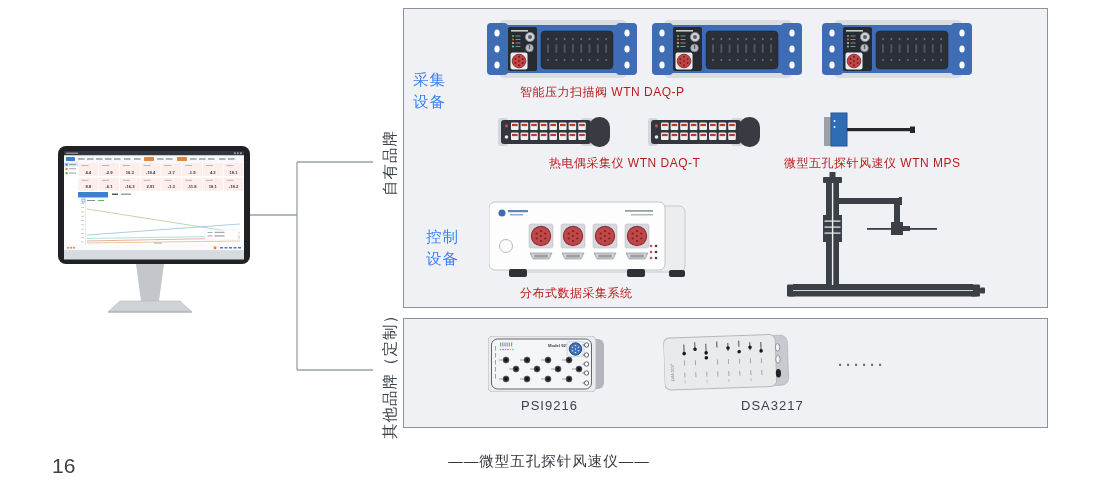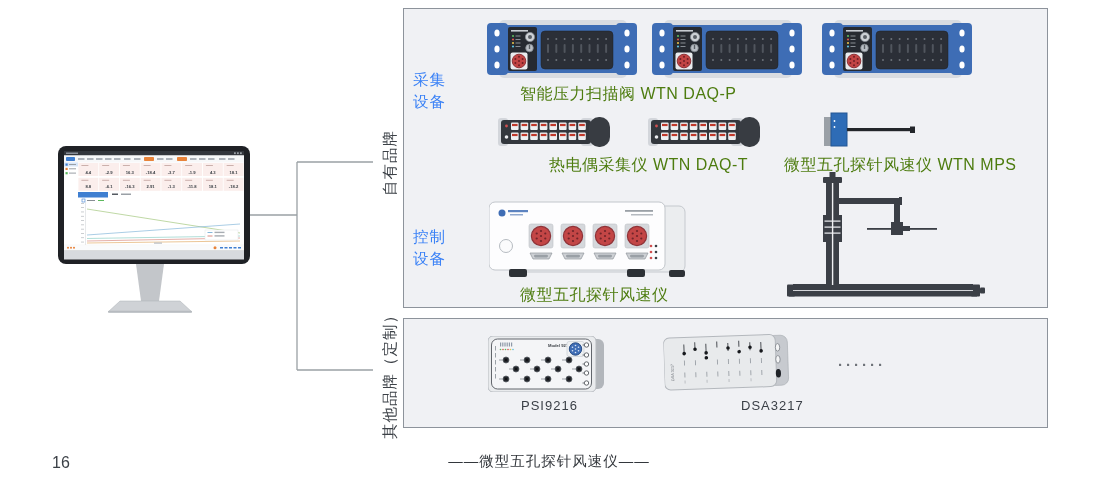--- a/index.html
+++ b/index.html
@@ -2,24 +2,24 @@
 <html><head>
 <meta charset="utf-8">
 <style>
   html,body{margin:0;padding:0;background:#ffffff;}
   body{font-family:"Liberation Sans","DejaVu Sans",sans-serif;color:#3c4147;}
   .canvas{position:relative;width:1120px;height:484px;background:#fff;overflow:hidden;}
   .abs{position:absolute;}
   .panel{position:absolute;background:#f0f1f4;border:1px solid #8d939b;box-sizing:border-box;}
   .sec-label{position:absolute;font-size:15.5px;line-height:1.45;color:#3b82f6;white-space:pre-line;letter-spacing:1px;}
   .vlabel{position:absolute;font-size:15.5px;color:#3c4147;text-align:center;letter-spacing:1px;transform:rotate(-90deg);transform-origin:center center;white-space:nowrap;}
-  .dev-label{position:absolute;font-size:16px;color:#4d7c0f;white-space:nowrap;letter-spacing:0.5px;}
+  .dev-label{position:absolute;font-size:12px;color:#b91c1c;white-space:nowrap;letter-spacing:0.5px;}
   .model-label{position:absolute;font-size:13px;color:#3a3f46;white-space:nowrap;letter-spacing:1px;}
   .caption{position:absolute;font-size:14.5px;color:#33373c;text-align:center;letter-spacing:1px;}
-  .pagenum{position:absolute;font-size:16px;color:#3c4147;}
+  .pagenum{position:absolute;font-size:21px;color:#3c4147;}
   .moredots{position:absolute;font-size:15px;color:#6d7278;letter-spacing:3px;font-weight:bold;}
   svg{display:block;}
 </style>
 </head>
 <body>
 
 <div class="canvas">
 
   <svg width="0" height="0" style="position:absolute" aria-hidden="true">
     <defs>
@@ -145,21 +145,21 @@
   </svg>
 
   <div class="panel" style="left:403px;top:8px;width:645px;height:300px;"></div>
   <div class="panel" style="left:403px;top:318px;width:645px;height:110px;"></div>
 
   <div class="vlabel" style="left:358px;top:152px;width:66px;height:22px;">自有品牌</div>
   <div class="vlabel" style="left:325px;top:362px;width:132px;height:22px;">其他品牌（定制）</div>
 
   <div class="sec-label" style="left:413px;top:69px;">采集
 设备</div>
-  <div class="sec-label" style="left:413px;top:226px;">控制
+  <div class="sec-label" style="left:426px;top:226px;">控制
 设备</div>
 
   <svg class="abs" style="left:487px;top:20px" width="150" height="58" viewBox="0 0 150 58">
       <use href="#daqp"></use>
     </svg>
   <svg class="abs" style="left:652px;top:20px" width="150" height="58" viewBox="0 0 150 58">
       <use href="#daqp"></use>
     </svg>
   <svg class="abs" style="left:822px;top:20px" width="150" height="58" viewBox="0 0 150 58">
       <use href="#daqp"></use>
@@ -254,21 +254,21 @@
     </g>
     <g>
       <circle cx="162" cy="46" r="1.3" fill="#d05050"></circle>
         <circle cx="167" cy="46" r="1.3" fill="#3a3f45"></circle>
       <circle cx="162" cy="52" r="1.3" fill="#d05050"></circle>
         <circle cx="167" cy="52" r="1.3" fill="#3a3f45"></circle>
       <circle cx="162" cy="58" r="1.3" fill="#d05050"></circle>
         <circle cx="167" cy="58" r="1.3" fill="#3a3f45"></circle>
     </g>
   </svg>
-  <div class="dev-label" style="left:520px;top:285px;">微型五孔探针风速仪</div>
+  <div class="dev-label" style="left:520px;top:285px;">分布式数据采集系统</div>
 
   <svg class="abs" style="left:787px;top:172px" width="205" height="130" viewBox="0 0 205 130">
     <g fill="#3b3f46">
       <rect x="42.5" y="0" width="6" height="5"></rect>
       <rect x="36" y="5" width="19" height="6" rx="1"></rect>
       <rect x="39" y="11" width="13" height="102"></rect>
       <rect x="42" y="31" width="8" height="5"></rect>
       <rect x="40" y="36" width="12" height="7"></rect>
       <rect x="36" y="43" width="19" height="27"></rect>
       <rect x="51" y="26" width="64" height="6"></rect>

